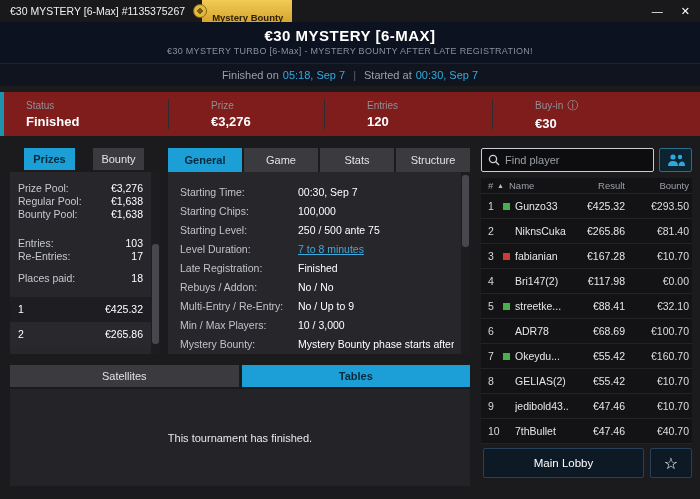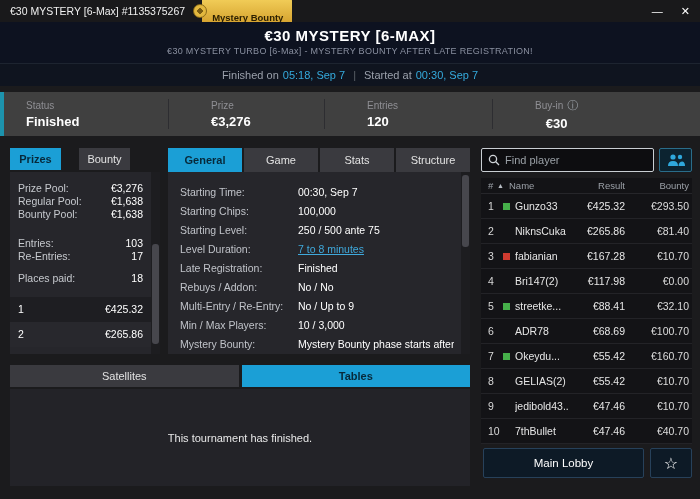--- a/index.html
+++ b/index.html
@@ -19,36 +19,36 @@
   .header { position:absolute; top:22px; left:0; right:0; height:41px; background:#0d1220; text-align:center; }
   .header .title { margin-top:5px; font-size:15px; font-weight:bold; letter-spacing:0.5px; color:#ffffff; }
   .header .subtitle { margin-top:2px; font-size:9px; color:#8a90a0; letter-spacing:0.3px; }
 
   
   .timebar { position:absolute; top:63px; left:0; right:0; height:23px; background:#0f141f; border-top:1px solid #1d2430; display:flex; justify-content:center; align-items:center; font-size:11px; color:#9aa0ab; }
   .timebar .time { color:#35aadd; margin-left:4px; }
   .timebar .sep { color:#5a6068; margin:0 8px; }
 
   
-  .statusbar { position:absolute; top:92px; left:0; right:0; height:44px; background:#404040; display:flex; align-items:center;gap:32px; }
+  .statusbar { position:absolute; top:92px; left:0; right:0; height:44px; background:#7f1d1d; display:flex; align-items:center;gap:32px; }
   .status-accent { position:absolute; left:0; top:0; width:4px; height:44px; background:#1d93ad; }
   .status-item { display:flex; flex-direction:column; gap:3px; }
   .status-item .lbl { font-size:10px; color:#8f8f94; display:flex; align-items:center; gap:4px; }
   .status-item .val { font-size:13px; font-weight:bold; color:#ffffff; }
   .si-1 { margin-left:26px; width:110px; }
   .si-2 { padding-left:10px; width:91px; }
   .si-3 { padding-left:10px; width:103px; }
-  .si-4 { padding-left:10px;text-align:center; }
+  .si-4 { padding-left:10px; }
   .status-div { width:1px; height:30px; background:#2d2d31; }
   .info-glyph { font-size:11px; color:#9aa0a6; font-style:normal; }
 
   
   .tab { flex:1; display:flex; align-items:center; justify-content:center; font-size:11px; background:#3a3a3f; color:#e2e2e2; cursor:pointer; }
   .tab.active { background:#1b9fd6; color:#07293a; font-weight:bold; }
-  .left-tabs { position:absolute; top:148px; left:10px; width:120px; height:22px; display:flex; gap:18px; }
+  .left-tabs { position:absolute; top:148px; left:24px; width:120px; height:22px; display:flex; gap:18px; }
   .mid-tabs { position:absolute; top:148px; left:168px; width:302px; height:24px; display:flex; gap:2px; }
   .bottom-tabs { position:absolute; top:365px; left:10px; width:460px; height:22px; display:flex; gap:3px; }
 
   
   .left-panel { position:absolute; top:172px; left:10px; width:150px; height:182px; background:#26262b; overflow:hidden; font-size:10.5px; }
   .lp-inner { padding:10px 17px 0 8px; }
   .kv { display:flex; justify-content:space-between; height:13px; line-height:13px;text-align:center; }
   .kv .k { color:#c6c9ce; }
   .kv .v { color:#ffffff; }
   .kv.gap1 { margin-top:16px; }

